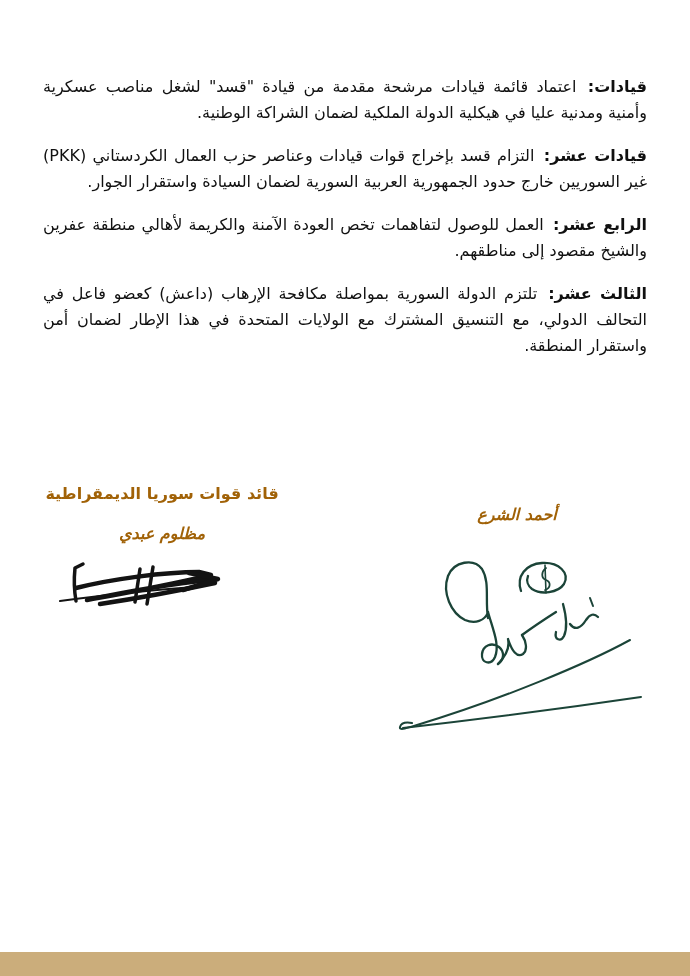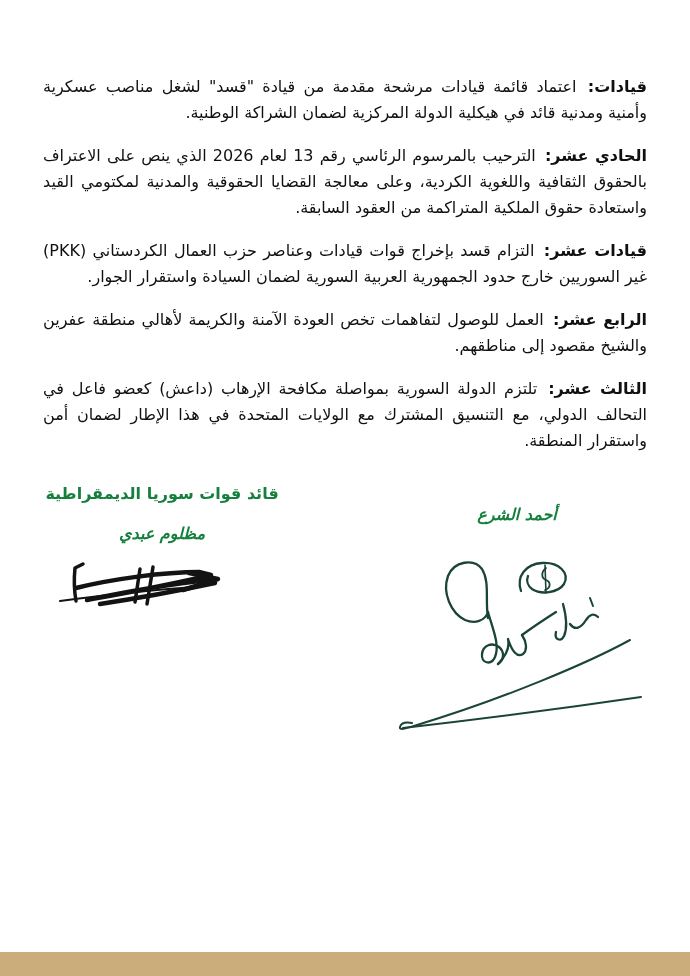--- a/index.html
+++ b/index.html
@@ -20,21 +20,21 @@
     text-align: justify;
     font-size: 16px; line-height: 26px;
     color: #101010;
   }
   .doc-text p { margin: 0 0 17px 0; }
   .doc-text strong { font-weight: bold; margin-left: 3px; }
 
   
   .sig-col {
     position: absolute; top: 484px; width: 280px;
-    direction: rtl; text-align: center; color: #15803d;
+    direction: rtl; text-align: center; color: #a16207;
   }
   .sig-col .sig-title { font-weight: bold; font-size: 16px; }
   .sig-col .sig-name  { font-weight: bold; font-size: 16px; margin-top: 21px; font-style: italic; }
   .sig-col.president { left: 377px; }
   .sig-col.sdf { left: 22px; }
 
   
   svg.sig-president-ink { position: absolute; left: 393px; top: 556px; width: 272px; height: 192px; }
   svg.sig-sdf-ink { position: absolute; left: 50px; top: 558px; width: 185px; height: 62px; }
 
@@ -45,25 +45,21 @@
   }
 </style>
 </head>
 <body>
 
 <div class="page">
 
   <div class="doc-text">
     <p>
       <strong>قيادات:</strong>
-      <span>اعتماد قائمة قيادات مرشحة مقدمة من قيادة "قسد" لشغل مناصب عسكرية وأمنية ومدنية قائد في هيكلية الدولة المركزية لضمان الشراكة الوطنية.</span>
-    </p>
-    <p>
-      <strong>الحادي عشر:</strong>
-      <span>الترحيب بالمرسوم الرئاسي رقم 13 لعام 2026 الذي ينص على الاعتراف بالحقوق الثقافية واللغوية الكردية، وعلى معالجة القضايا الحقوقية والمدنية لمكتومي القيد واستعادة حقوق الملكية المتراكمة من العقود السابقة.</span>
+      <span>اعتماد قائمة قيادات مرشحة مقدمة من قيادة "قسد" لشغل مناصب عسكرية وأمنية ومدنية عليا في هيكلية الدولة الملكية لضمان الشراكة الوطنية.</span>
     </p>
     <p>
       <strong>قيادات عشر:</strong>
       <span>التزام قسد بإخراج قوات قيادات وعناصر حزب العمال الكردستاني (PKK) غير السوريين خارج حدود الجمهورية العربية السورية لضمان السيادة واستقرار الجوار.</span>
     </p>
     <p>
       <strong>الرابع عشر:</strong>
       <span>العمل للوصول لتفاهمات تخص العودة الآمنة والكريمة لأهالي منطقة عفرين والشيخ مقصود إلى مناطقهم.</span>
     </p>
     <p>

